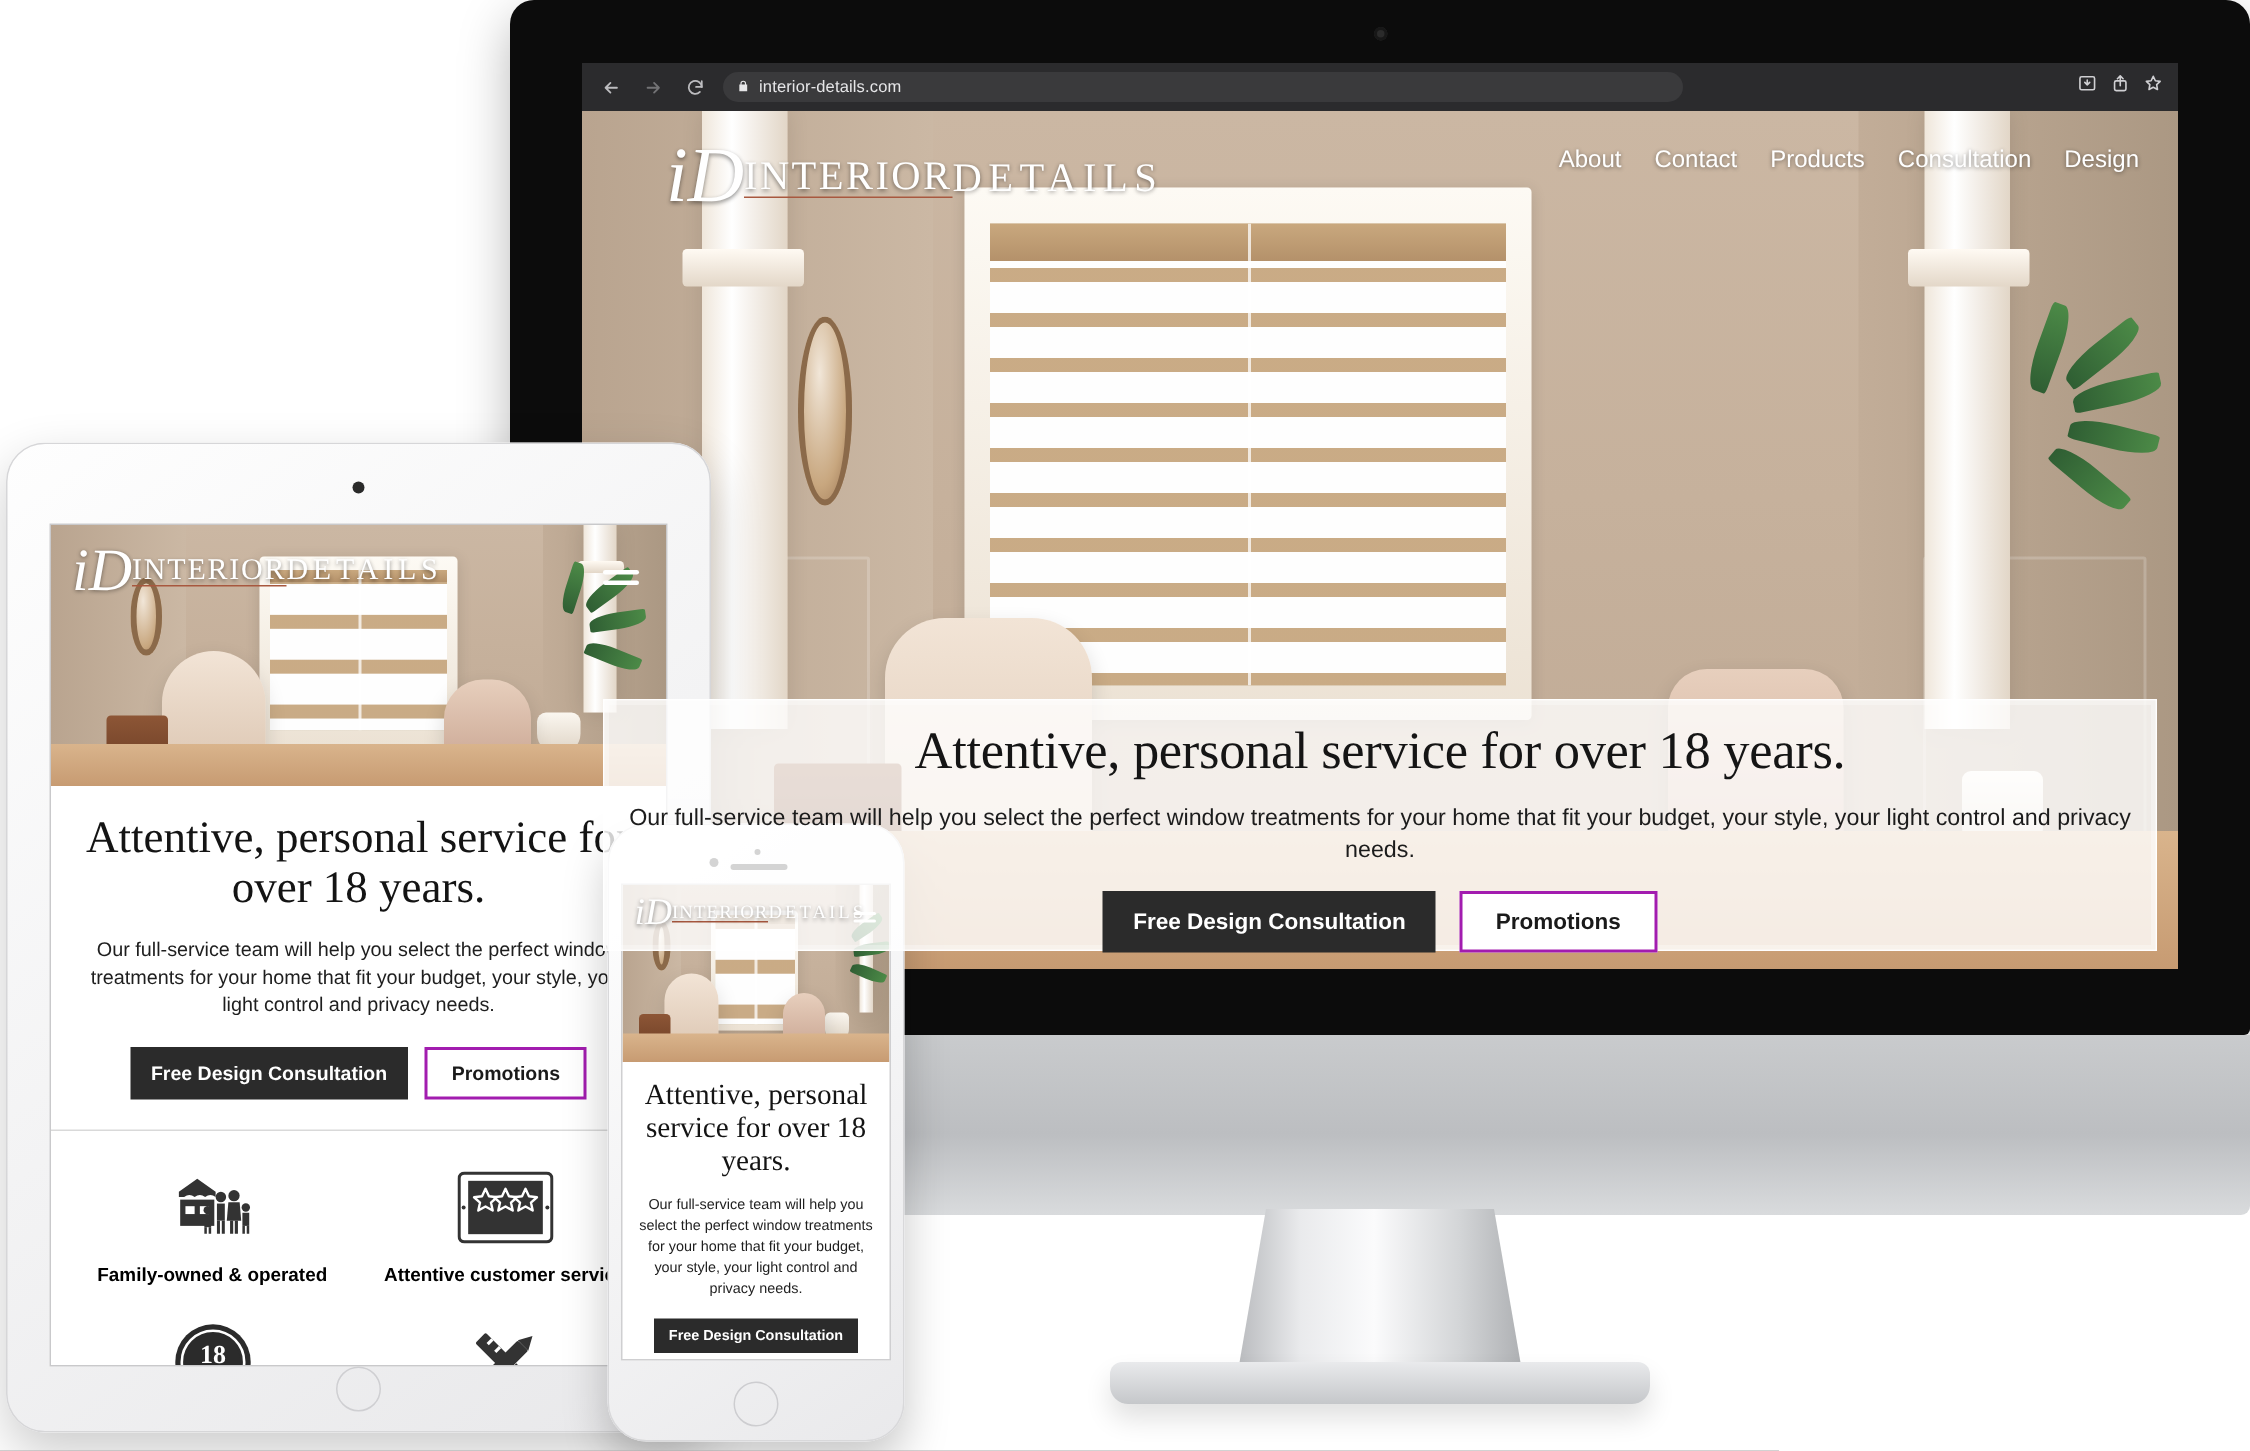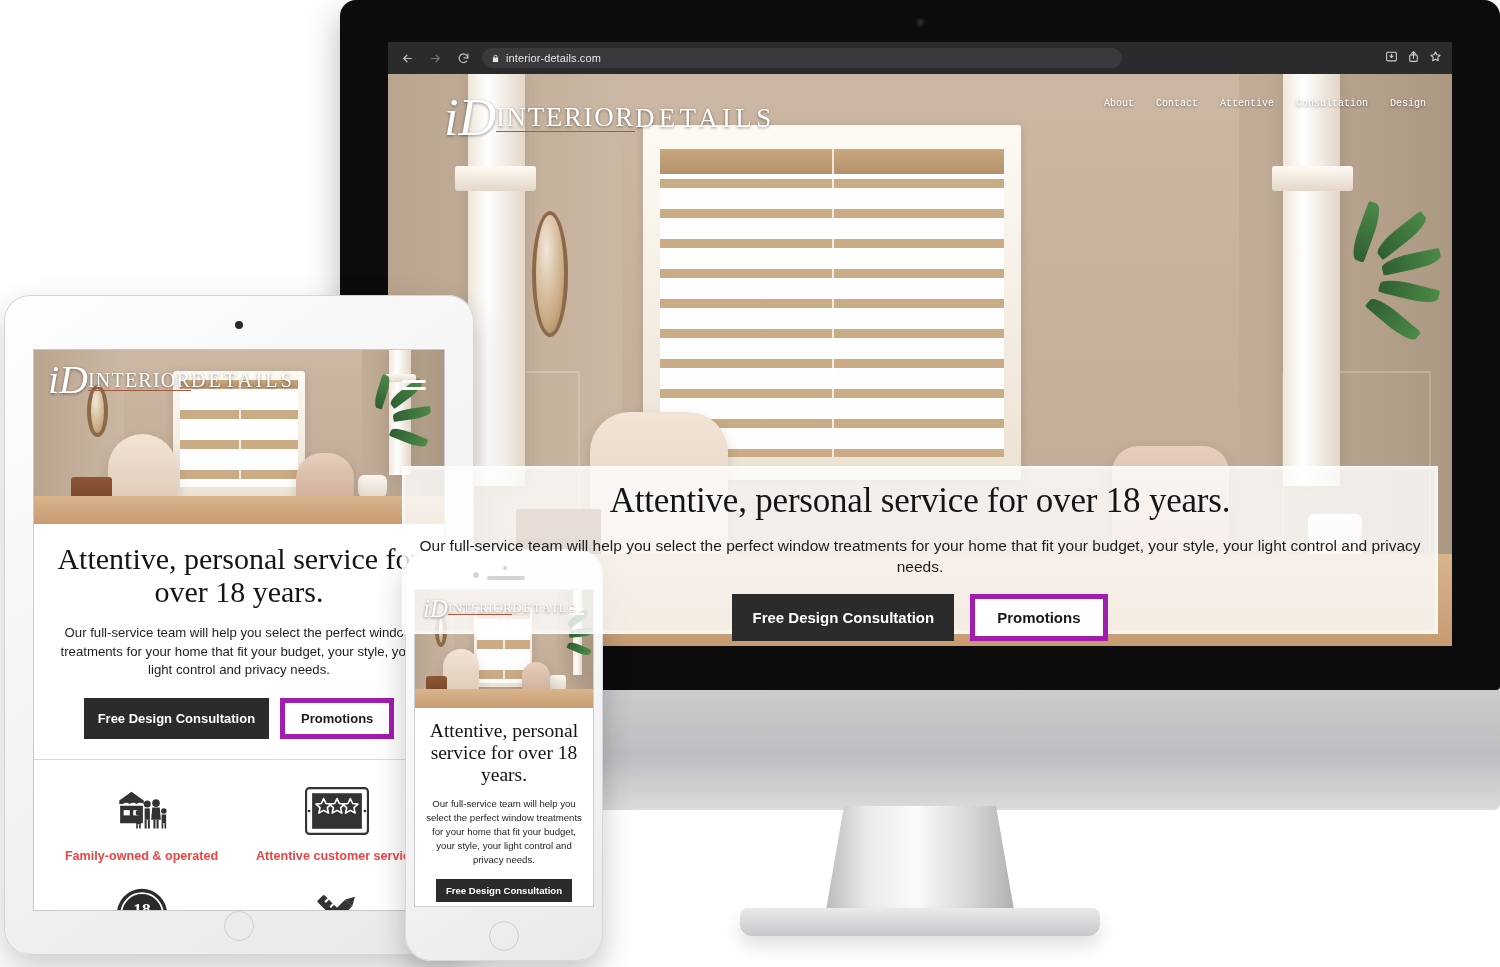--- a/index.html
+++ b/index.html
@@ -139,23 +139,22 @@
     display:flex; align-items:center; gap:6px; padding:0 9px; max-width:640px;
   }
   #imac .url-text { font-size:11px; color:#e6e6e8; letter-spacing:.1px; }
   #imac .chrome-actions { display:flex; align-items:center; gap:9px; margin-left:auto; }
   #imac .viewport { position:relative; height:572px; overflow:hidden; }
 
   #imac .site-nav {
     position:absolute; right:26px; top:24px; display:flex; gap:22px; z-index:5;
   }
   #imac .site-nav a {
-    color:#fff; font-size:10px; text-decoration:none;
+    color:#fff; font-size:16px; text-decoration:none;
     text-shadow: 0 1px 3px rgba(0,0,0,.45);
-    font-family: Liberation Mono, monospace;
   }
   #imac .site-logo { position:absolute; left:56px; top:18px; z-index:5; }
   #imac .site-logo .mark { font-size:52px; }
   #imac .site-logo .w1 { font-size:27px; }
   #imac .site-logo .w2 { font-size:27px; }
 
   #imac .hero-card {
     position:absolute; left:14px; right:14px; top:392px; height:168px;
     background: rgba(255,255,255,.80);
     border:1px solid rgba(255,255,255,.95);
@@ -168,21 +167,21 @@
   }
   #imac .hero-p {
     margin-top:14px; font-size:15.5px; line-height:1.38; color:#1c1c1c;
   }
   #imac .hero-btns { margin-top:16px; display:flex; gap:16px; justify-content:center; }
   .btn-dark {
     background:#2b2b2b; color:#fff; font-weight:bold; border:0;
     font-family:"Liberation Sans", sans-serif;
   }
   .btn-light {
-    background:#fff; color:#1a1a1a; font-weight:bold; border:5px solid #a21caf;
+    background:#fff; color:#1a1a1a; font-weight:bold; border:2px solid #a21caf;
     font-family:"Liberation Sans", sans-serif;
   }
   #imac .hero-btns .btn-dark { font-size:15px; padding:10px 20px; }
   #imac .hero-btns .btn-light { font-size:15px; padding:10px 22px; }
 
   #imac .chin {
     position:absolute; left:0; top:690px; width:1160px; height:120px;
     background: linear-gradient(180deg,#c9cbcd 0%, #bcbec1 55%, #d9dbdd 100%);
     border-radius:0 0 6px 6px;
   }
@@ -236,21 +235,21 @@
   }
   #ipad .hero-p { margin-top:16px; font-size:13.2px; line-height:1.42; color:#1e1e1e; }
   #ipad .hero-btns { margin-top:18px; display:flex; gap:11px; justify-content:center; }
   #ipad .hero-btns .btn-dark { font-size:13px; padding:8px 14px; }
   #ipad .hero-btns .btn-light { font-size:13px; padding:8px 16px; }
   #ipad .features {
     padding:22px 10px 0; display:grid; grid-template-columns:1fr 1fr;
     row-gap:20px; text-align:center;
   }
   #ipad .feat-ico { height:58px; display:flex; align-items:center; justify-content:center; }
-  #ipad .feat-label { margin-top:8px; font-size:12.6px; font-weight:bold; color:#ef4444; line-height:1.3; }
+  #ipad .feat-label { margin-top:8px; font-size:12.6px; font-weight:bold; color:#000000; line-height:1.3; }
 
   
   #iphone {
     position:absolute; left:405px; top:549px; width:198px; height:412px;
     background: linear-gradient(145deg,#ffffff,#e9e9eb);
     border-radius:26px;
     box-shadow: 0 14px 30px rgba(0,0,0,.22), inset 0 0 0 1px #d8d8da;
   }
   #iphone .cam { position:absolute; left:68px; top:23px; width:6px; height:6px; border-radius:50%; background:#2a2a2a; }
   #iphone .dot { position:absolute; left:98px; top:17px; width:4px; height:4px; border-radius:50%; background:#2a2a2a; }
@@ -374,21 +373,21 @@
             <span class="mark">iD</span>
             <span class="words">
               <span class="w1">INTERIOR</span>
               <span class="w2">DETAILS</span>
             </span>
           </div>
 
           <div class="site-nav">
             <a href="#">About</a>
             <a href="#">Contact</a>
-            <a href="#">Attentive</a>
+            <a href="#">Products</a>
             <a href="#">Consultation</a>
             <a href="#">Design</a>
           </div>
 
           <div class="hero-card">
             <div class="hero-h1">Attentive, personal service for over 18 years.</div>
             <div class="hero-p">Our full-service team will help you select the perfect window treatments for your home that fit your budget, your style, your light control and privacy needs.</div>
             <div class="hero-btns">
               <button class="btn-dark">Free Design Consultation</button>
               <button class="btn-light">Promotions</button>

